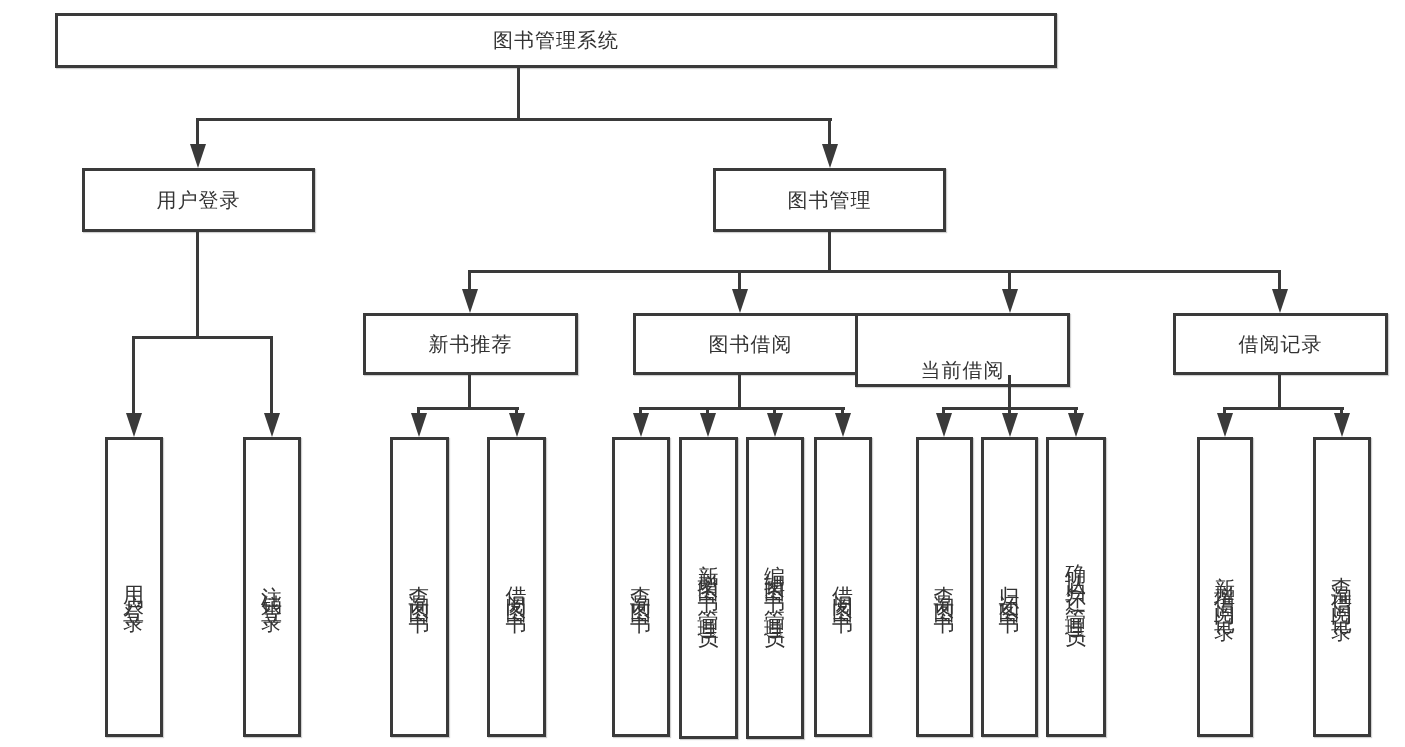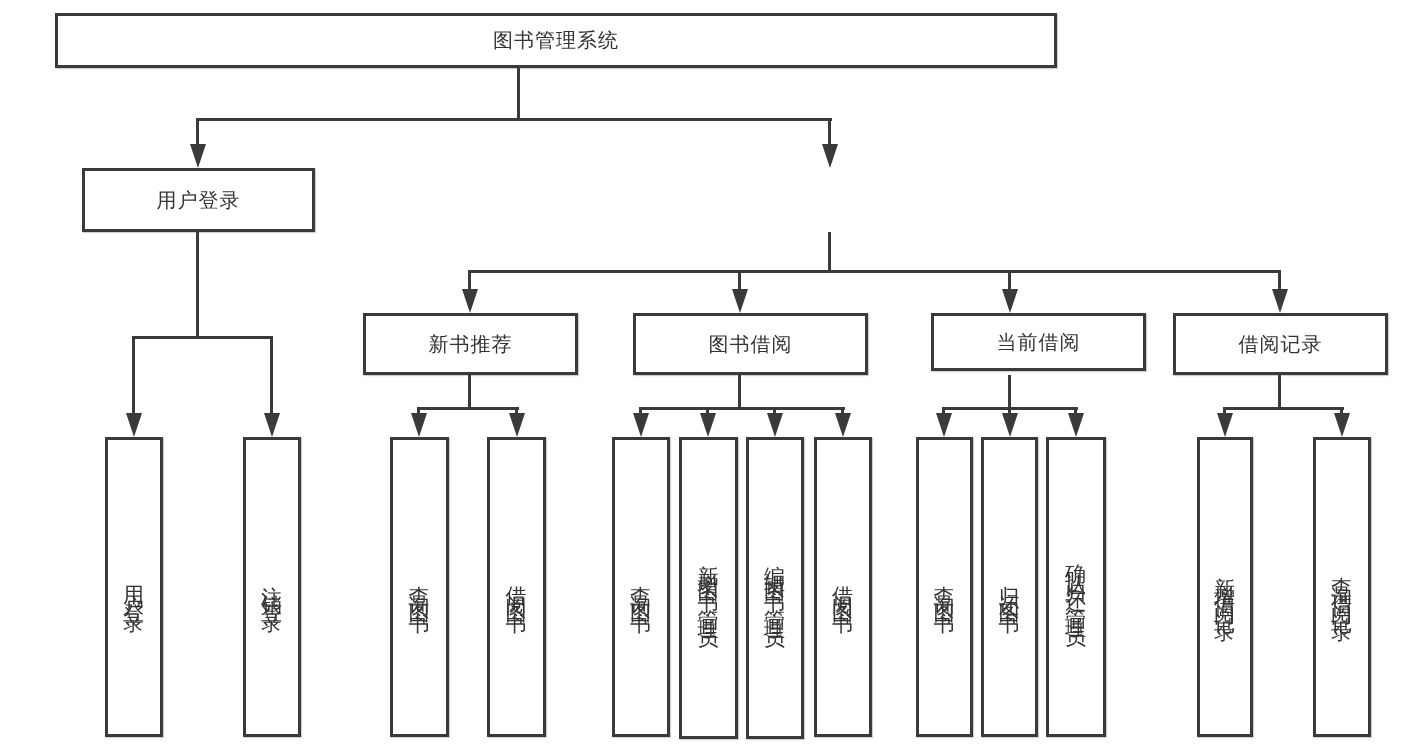--- a/index.html
+++ b/index.html
@@ -35,28 +35,31 @@
 
 <div class="canvas">
 
   <div class="box" style="left:20px; top:13px; width:1002px; height:55px;margin-left:35px;">
     <span class="hlabel">图书管理系统</span>
   </div>
 
   <div class="box" style="left:82px; top:168px; width:233px; height:64px;">
     <span class="hlabel">用户登录</span>
   </div>
+  <div class="box" style="left:713px; top:168px; width:233px; height:64px;">
+    <span class="hlabel">图书管理</span>
+  </div>
 
   <div class="box" style="left:363px; top:313px; width:215px; height:62px;">
     <span class="hlabel">新书推荐</span>
   </div>
   <div class="box" style="left:633px; top:313px; width:235px; height:62px;">
     <span class="hlabel">图书借阅</span>
   </div>
-  <div class="box" style="left:931px; top:313px; width:215px; height:58px;">
+  <div class="box" style="left:855px; top:313px; width:215px; height:74px;align-items:flex-end;">
     <span class="hlabel">当前借阅</span>
   </div>
   <div class="box" style="left:1173px; top:313px; width:215px; height:62px;">
     <span class="hlabel">借阅记录</span>
   </div>
 
   <div class="box leaf" style="left:105px; top:437px; width:58px; height:300px;">
     <span class="vlabel">用户登录</span>
   </div>
   <div class="box leaf" style="left:243px; top:437px; width:58px; height:300px;">

